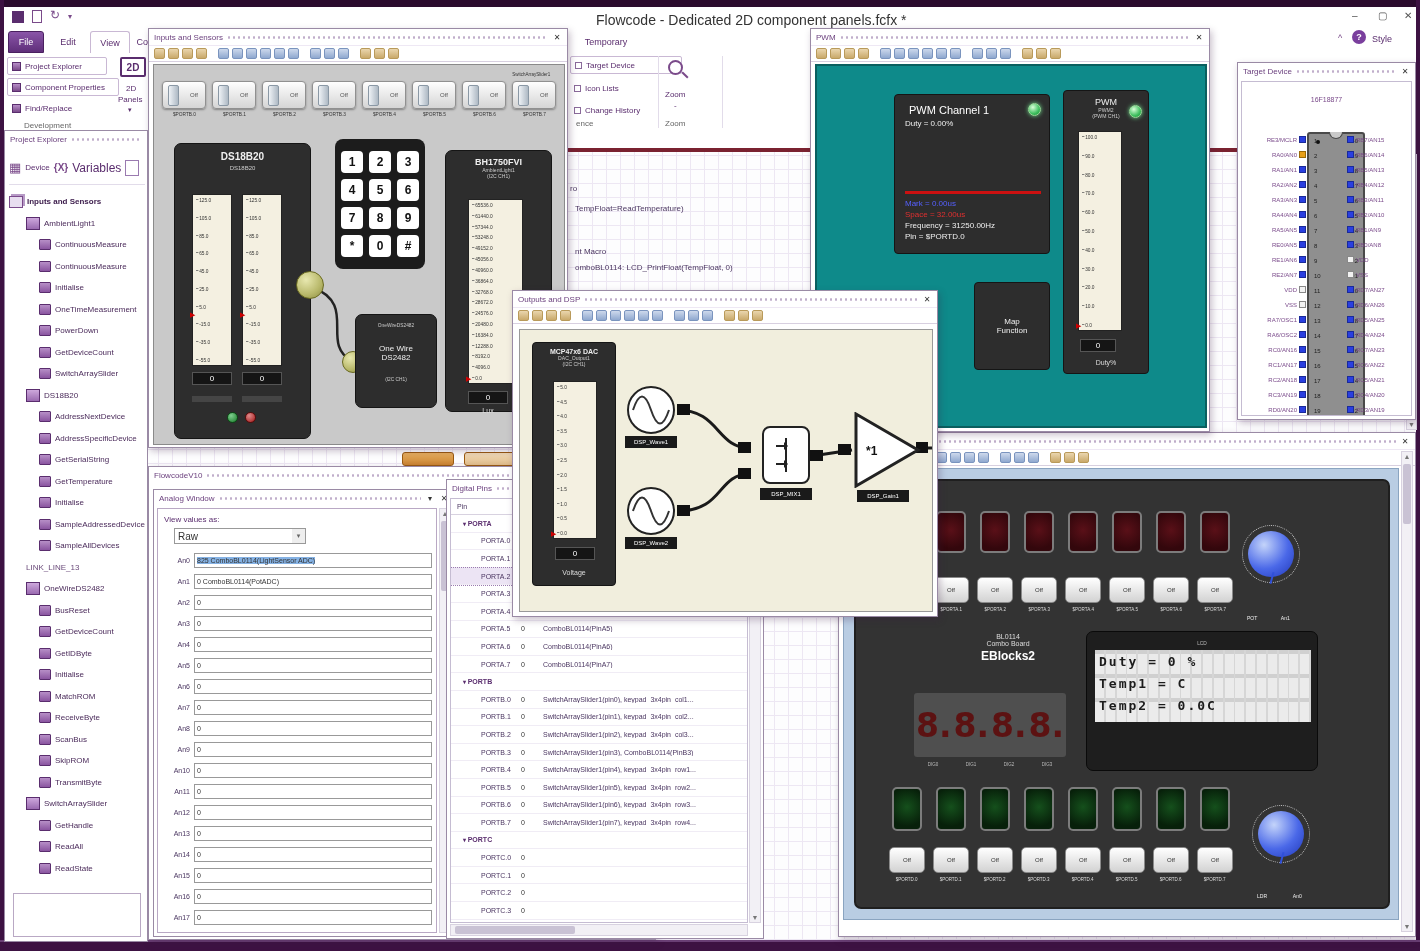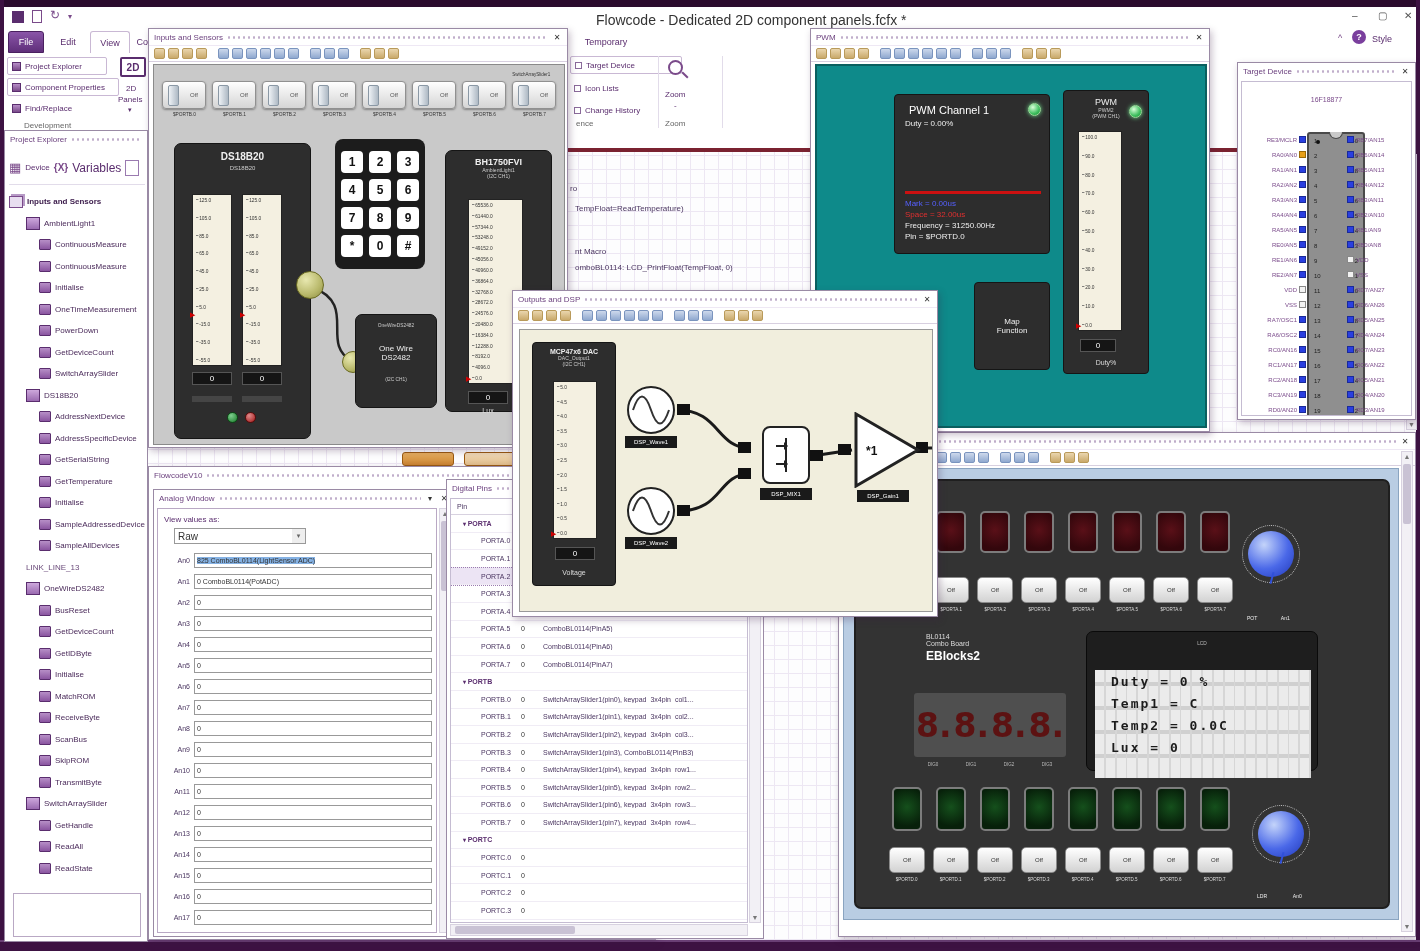--- a/index.html
+++ b/index.html
@@ -668,21 +668,21 @@
           </div>
         </div>
 
       <div class="knob" style="left:386px;top:44px;width:58px;height:58px">
           <i></i>
           <u></u>
         </div>
       <span class="klab" style="left:390px;top:134px">POT</span>
       <span class="klab" style="left:424px;top:134px">An1</span>
 
-      <div style="position:absolute;left:70px;top:152px;width:120px;text-align:left">
+      <div style="position:absolute;left:92px;top:152px;width:120px;text-align:center">
         <div style="font-size:7px;color:#ddd">BL0114</div>
         <div style="font-size:7px;color:#ddd">Combo Board</div>
         <div style="font-size:12px;font-weight:bold;color:#fff;margin-top:2px">EBlocks2</div>
       </div>
 
       <div style="position:absolute;left:58px;top:212px;width:152px;height:64px;background:#4f4f4f;border-radius:3px;display:flex;align-items:center;justify-content:center;gap:2px">
 
       <span style="font-family:'DejaVu Sans',sans-serif;font-weight:bold;font-size:33px;color:#5c1212">8.</span>
           <span style="font-family:'DejaVu Sans',sans-serif;font-weight:bold;font-size:33px;color:#5c1212">8.</span>
           <span style="font-family:'DejaVu Sans',sans-serif;font-weight:bold;font-size:33px;color:#5c1212">8.</span>
@@ -691,21 +691,21 @@
       <div style="position:absolute;left:58px;top:280px;width:152px;display:flex;justify-content:space-around">
 
       <span style="font-size:6px;color:#bbb;transform:scale(.75)">DIG0</span>
           <span style="font-size:6px;color:#bbb;transform:scale(.75)">DIG1</span>
           <span style="font-size:6px;color:#bbb;transform:scale(.75)">DIG2</span>
           <span style="font-size:6px;color:#bbb;transform:scale(.75)">DIG3</span>
         </div>
 
       <div style="position:absolute;left:230px;top:150px;width:232px;height:140px;background:#1e1e1e;border:1px solid #0a0a0a;border-radius:7px">
         <div style="height:22px;display:flex;align-items:center;justify-content:center;font-size:6px;color:#bbb;transform:scale(.8)">LCD</div>
-        <div style="position:absolute;left:8px;top:38px;width:216px;height:108px;background:#ebebeb;background-image:repeating-linear-gradient(90deg,transparent 0 9px,#d6d6d6 9px 10.8px),repeating-linear-gradient(0deg,transparent 0 20px,#d0d0d0 20px 24px);padding:1px 0 0 16px;overflow:hidden">
+        <div style="position:absolute;left:8px;top:18px;width:216px;height:72px;background:#ebebeb;background-image:repeating-linear-gradient(90deg,transparent 0 9px,#d6d6d6 9px 10.8px),repeating-linear-gradient(0deg,transparent 0 20px,#d0d0d0 20px 24px);padding:1px 0 0 4px;overflow:hidden">
 
         <div class="lcdline">Duty = 0 %</div>
             <div class="lcdline">Temp1 = C</div>
             <div class="lcdline">Temp2 = 0.0C</div>
             <div class="lcdline">Lux = 0</div>
           </div>
       </div>
 
       <div style="position:absolute;left:36px;top:306px;display:flex;gap:14px">
         <span class="ledg"></span>

